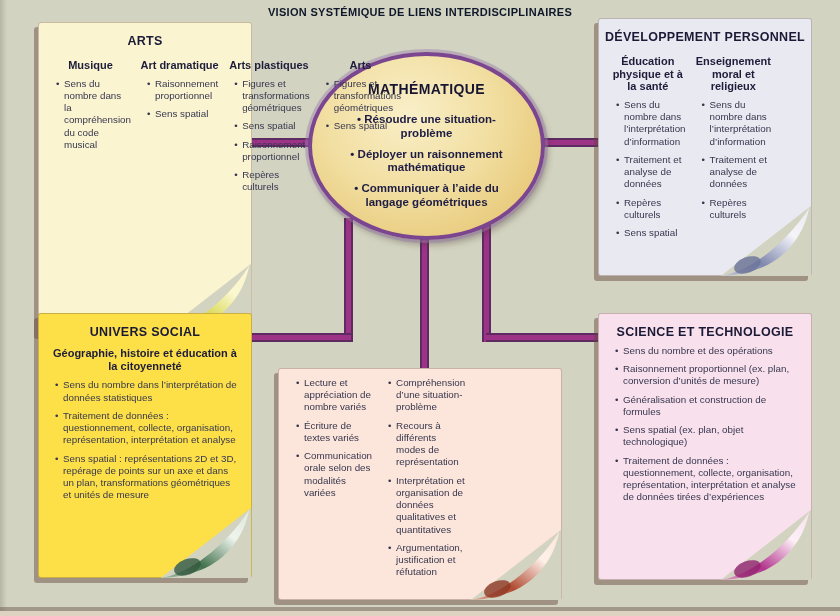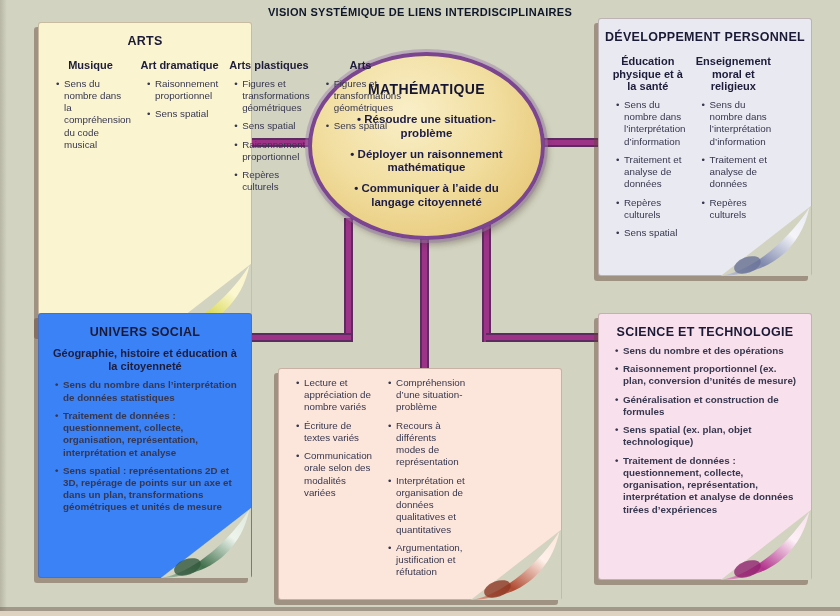--- a/index.html
+++ b/index.html
@@ -48,36 +48,36 @@
 
   
   .card {
     position:absolute; z-index:2; box-sizing:border-box;
     border:1px solid rgba(110,80,70,.35);
     border-radius:3px;
     box-shadow:-4px 5px 0 rgba(99,66,58,.45);
   }
   .card-arts { left:38px;  top:22px;  width:214px; height:312px; background:#faf4d0; }
   .card-dp   { left:598px; top:18px;  width:214px; height:258px; background:#e9e9f1; }
-  .card-us   { left:38px;  top:313px; width:214px; height:265px; background:#3b82f6; }
+  .card-us   { left:38px;  top:313px; width:214px; height:265px; background:#fde047; }
   .card-le   { left:278px; top:368px; width:284px; height:232px; background:#fce5da; }
   .card-st   { left:598px; top:313px; width:214px; height:267px; background:#f8e0ec; }
 
   .card-title { text-align:center; font-size:12.5px; font-weight:bold; letter-spacing:.3px;
     color:#1b1a36; margin:11px 6px 2px; }
   .card-subtitle { text-align:center; font-size:11px; font-weight:bold; color:#1d1c3a;
     margin:8px 10px 2px; line-height:1.2; }
   .sec-head { text-align:center; font-size:11px; font-weight:bold; color:#1d1c3a;
     margin:9px 2px 2px; line-height:1.15; }
   .two-col { display:grid; grid-template-columns:1fr 1fr 1fr 1fr; column-gap:2px; padding:0 7px; }
   .card ul { list-style:none; margin:2px 0 0 0; padding:0 4px 0 10px; }
   .card li { position:relative; font-size:9.8px; line-height:1.25; color:#37374f;
     margin:6px 0; padding-left:8px; }
   .card li::before { content:"•"; position:absolute; left:0; top:0; }
-  .wide ul { padding:0 10px 0 16px;font-weight:bold; }
+  .wide ul { padding:0 10px 0 16px; }
 
   
   .curl { position:absolute; right:-1px; bottom:-1px; width:94px; height:72px; pointer-events:none; }
   .curl svg { display:block; width:100%; height:100%; }
 </style>
 </head>
 <body>
 
 <div class="stage">
 
@@ -89,21 +89,21 @@
   <div class="conn h conn-branchl"></div>
   <div class="conn v conn-vmid"></div>
   <div class="conn v conn-vright"></div>
   <div class="conn h conn-branchr"></div>
 
   <div class="ellipse">
     <div class="ellipse-title">MATHÉMATIQUE</div>
     <ul>
       <li>Résoudre une situation-problème</li>
       <li>Déployer un raisonnement mathématique</li>
-      <li>Communiquer à l’aide du langage citoyenneté</li>
+      <li>Communiquer à l’aide du langage géométriques</li>
     </ul>
   </div>
 
   <div class="card card-arts">
     <div class="card-title">ARTS</div>
     <div class="two-col">
       <div>
         <div class="sec-head">Musique</div>
         <ul>
           <li>Sens du nombre dans la compréhension du code musical</li>

